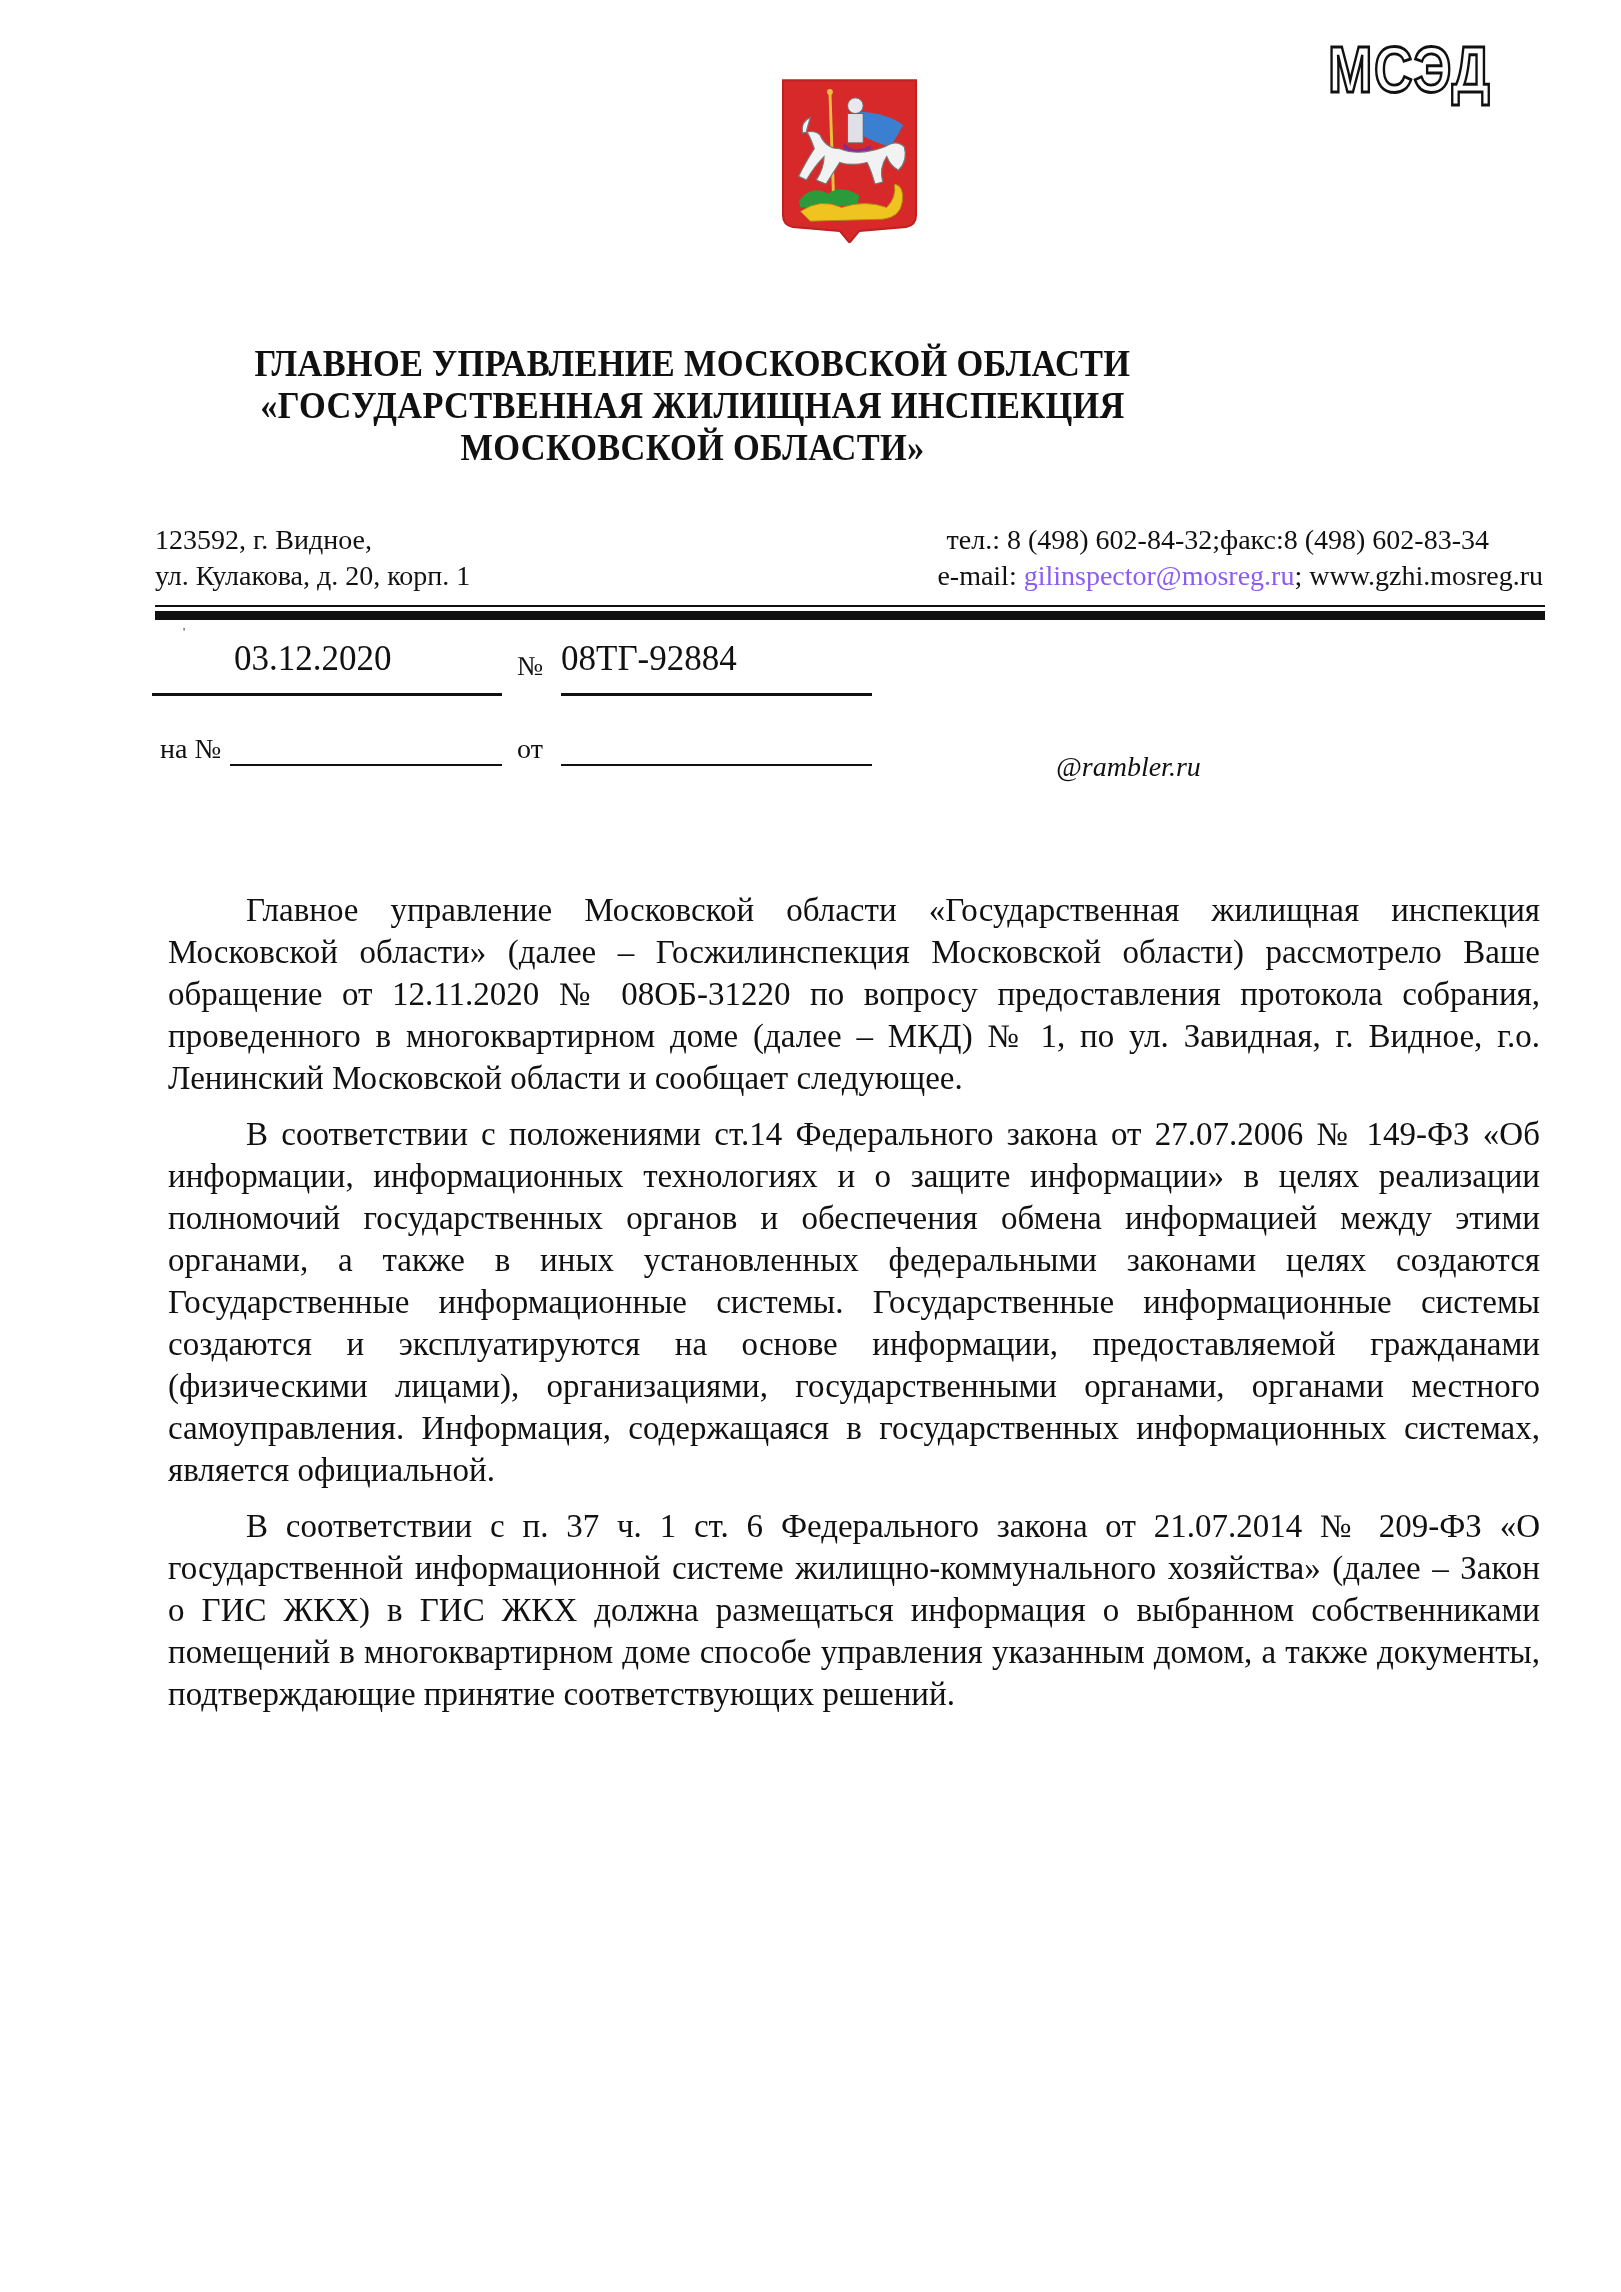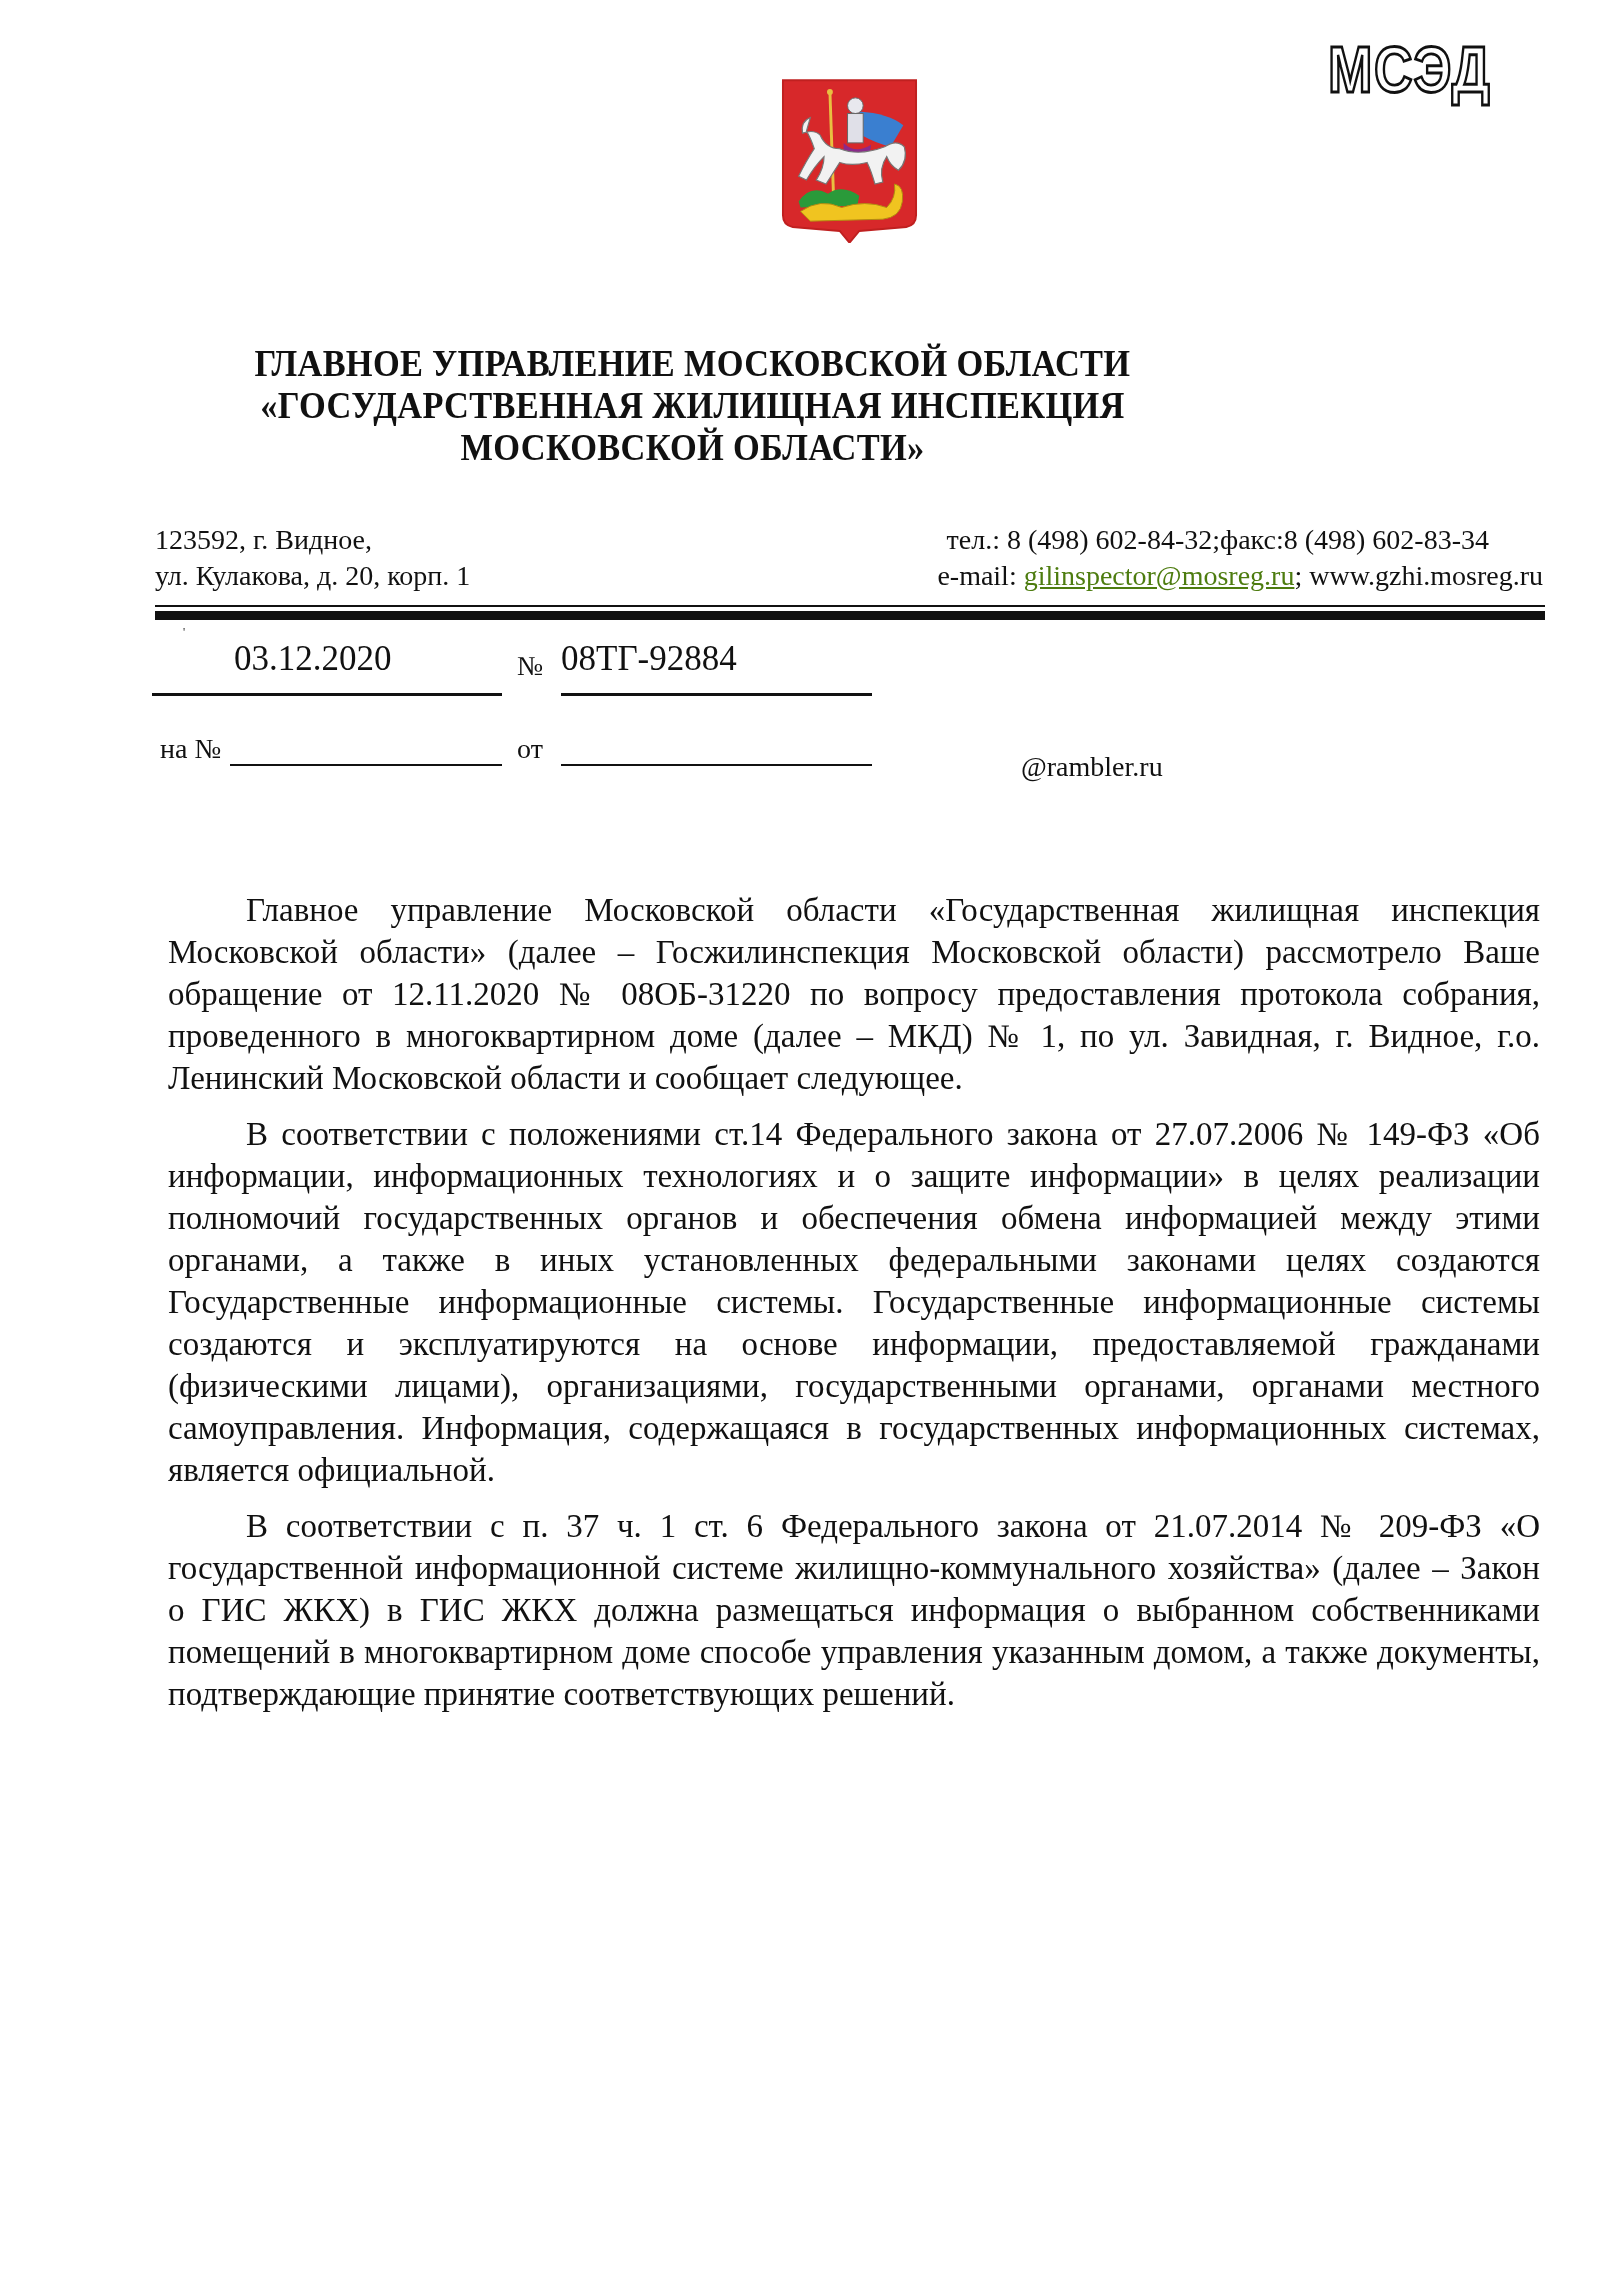--- a/index.html
+++ b/index.html
@@ -13,35 +13,35 @@
   
   .arms { left: 781px; top: 78px; width: 137px; height: 165px; }
   
   .title { left: 0; width: 1385px; top: 343px; text-align: center; font-weight: bold;
            font-size: 37px; line-height: 42px; letter-spacing: 0.3px; }
   .title div { transform: scaleX(0.93); }
   
   .addr { left: 155px; top: 522px; font-size: 28px; line-height: 36px; }
   .contact { right: 78px; top: 522px; font-size: 28px; line-height: 36px; text-align: right; }
   .contact .l1 { padding-right: 54px; }
-  .link { color: #4d7c0f; text-decoration: underline; }
+  .link { color: #8b5cf6; }
   .rule-thin { left: 155px; width: 1390px; top: 605px; height: 2px; background: #111; }
   .rule-thick { left: 155px; width: 1390px; top: 611px; height: 8.8px; background: #111; }
   .tick { left: 183px; top: 625px; font-size: 11.8px; }
   
   .date-val { left: 234px; top: 639px; font-size: 35px; }
   .date-line { left: 152px; width: 350px; top: 693px; height: 2.9px; background: #111; }
   .num-sign { left: 517px; top: 651px; font-size: 27.4px; }
   .num-val { left: 561px; top: 639px; font-size: 35px; }
   .num-line { left: 561px; width: 311px; top: 693px; height: 2.9px; background: #111; }
   .ref-label { left: 160px; top: 733px; font-size: 28px; }
   .ref-line { left: 230px; width: 272px; top: 764px; height: 2px; background: #111; }
   .from-label { left: 517px; top: 733px; font-size: 28px; }
   .from-line { left: 561px; width: 311px; top: 764px; height: 2px; background: #111; }
-  .recipient { left: 1021px; top: 751px; font-size: 28px; }
+  .recipient { left: 1056px; top: 751px; font-size: 28px; font-style: italic; }
   
   .body { left: 154px; width: 1400px; top: 875px; font-size: 33px; line-height: 42px; }
   .body p { margin: 14px; text-align: justify; text-indent: 78px; }
 </style>
 </head>
 <body>
 
 <div class="abs msed">МСЭД</div>
 
 <div class="abs arms">

